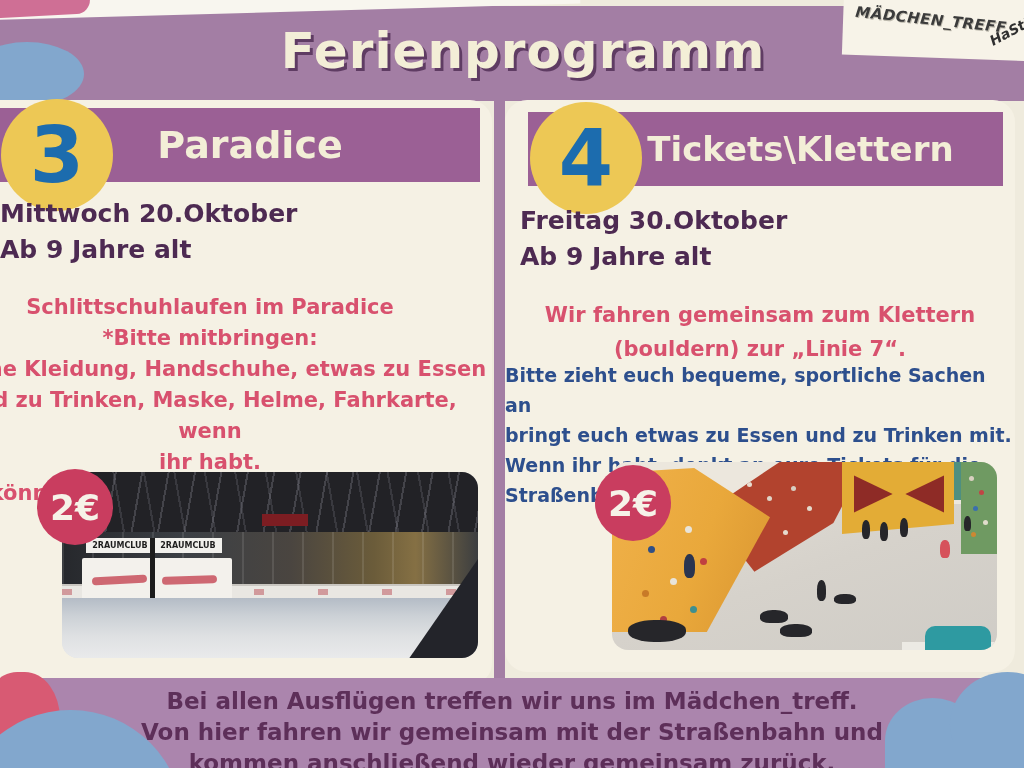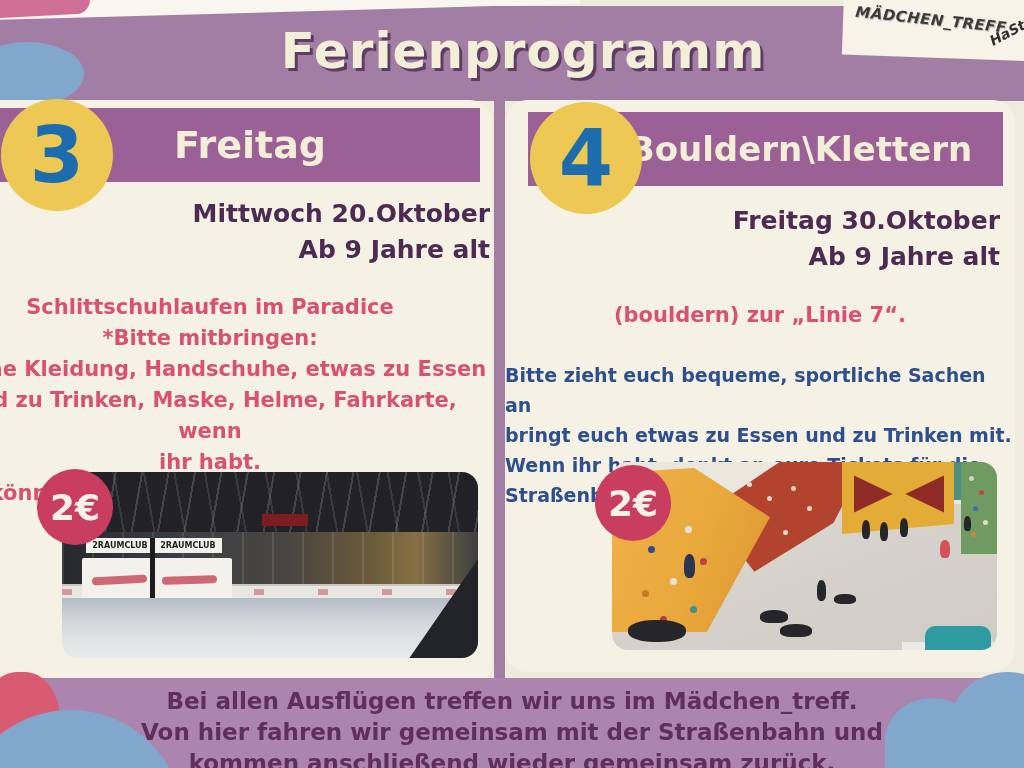--- a/index.html
+++ b/index.html
@@ -29,21 +29,21 @@
   .card-left{left:-40px;top:100px;width:532px;height:585px;}
   .card-right{left:505px;top:100px;width:510px;height:572px;}
   .divider{left:494px;top:100px;width:11px;height:580px;background:var(--band,#a37ea4);}
   .banner{background:var(--banner,#9b6095);display:flex;align-items:center;color:var(--titlecream,#f3eed7);}
   .banner-left{left:-40px;top:108px;width:520px;height:74px;font-size:38px;justify-content:center;padding-left:60px;box-sizing:border-box;}
   .banner-right{left:528px;top:112px;width:475px;height:74px;font-size:34px;justify-content:center;padding-left:70px;box-sizing:border-box;}
   .num-circle{width:112px;height:112px;border-radius:50%;background:var(--yellow,#edc855);
     display:flex;align-items:center;justify-content:center;color:var(--numblue,#1c6cae);font-size:78px;}
   .num-left{left:1px;top:99px;}
   .num-right{left:530px;top:102px;}
-  .schedule{color:var(--schedpurple,#4d2a52);font-size:25px;line-height:36px;text-align:right;}
+  .schedule{color:var(--schedpurple,#4d2a52);font-size:25px;line-height:36px;text-align:left;}
   .sched-left{left:0;top:196px;width:490px;}
   .sched-right{left:520px;top:203px;width:480px;}
   .pinktxt{color:var(--pink,#d8516e);text-align:center;}
   .pink-left{left:-70px;top:292px;width:560px;font-size:21px;line-height:31px;}
   .pink-right{left:505px;top:298px;width:510px;font-size:21px;line-height:34px;}
   .bluetxt{left:505px;top:360px;width:510px;color:var(--bluetext,#2d4f8d);font-size:19px;line-height:30px;text-align:left;}
   .badge{width:76px;height:76px;border-radius:50%;background:var(--badge,#c93d5f);z-index:5;
     display:flex;align-items:center;justify-content:center;color:#f6f2e8;font-size:36px;}
   .badge-left{left:37px;top:469px;}
   .badge-right{left:595px;top:465px;}
@@ -118,21 +118,21 @@
 <div class="abs sticker">
   <div class="abs stamp1">MÄDCHEN_TREFF</div>
   <div class="abs stamp2">HaStE</div>
 </div>
 
 <div class="abs card card-left"></div>
 <div class="abs card card-right"></div>
 <div class="abs divider"></div>
 
 <div class="abs banner banner-left">
-  <span>Freitag</span>
+  <span>Paradice</span>
 </div>
 <div class="abs num-circle num-left">
   <span>3</span>
 </div>
 <div class="abs schedule sched-left">
   <div>Mittwoch 20.Oktober</div>
   <div>Ab 9 Jahre alt</div>
 </div>
 <div class="abs pinktxt pink-left">
   <div>Schlittschuhlaufen im Paradice</div>
@@ -162,30 +162,31 @@
   <div class="abs ice-kiosk">
     <div class="abs ice-kiosk-mark"></div>
     <div class="abs ice-kiosk-mark2"></div>
   </div>
   <div class="abs ice-pole"></div>
   <div class="abs ice-surface"></div>
   <div class="abs ice-corner"></div>
 </div>
 
 <div class="abs banner banner-right">
-  <span>Bouldern\Klettern</span>
+  <span>Tickets\Klettern</span>
 </div>
 <div class="abs num-circle num-right">
   <span>4</span>
 </div>
 <div class="abs schedule sched-right">
   <div>Freitag 30.Oktober</div>
   <div>Ab 9 Jahre alt</div>
 </div>
 <div class="abs pinktxt pink-right">
+  <div>Wir fahren gemeinsam zum Klettern</div>
   <div>(bouldern) zur „Linie 7“.</div>
 </div>
 <div class="abs bluetxt">
   <div>Bitte zieht euch bequeme, sportliche Sachen an</div>
   <div>bringt euch etwas zu Essen und zu Trinken mit.</div>
   <div>Wenn ihr habt, denkt an eure Tickets für die</div>
   <div>Straßenbahn.</div>
 </div>
 <div class="abs badge badge-right">
   <span>2€</span>

